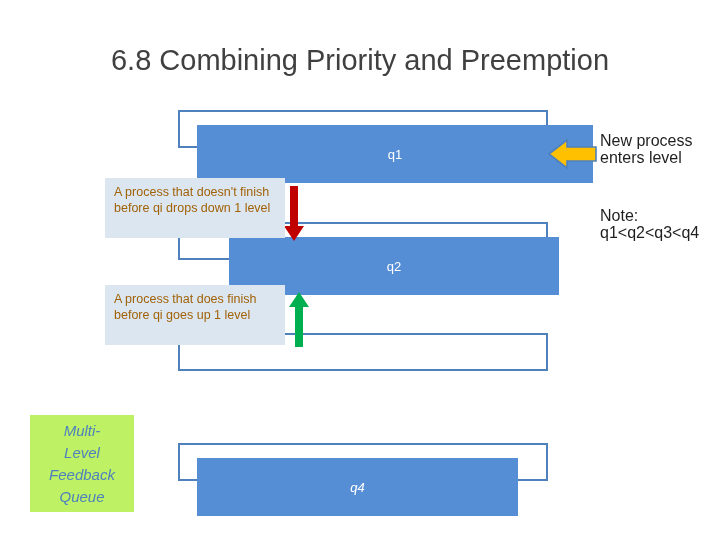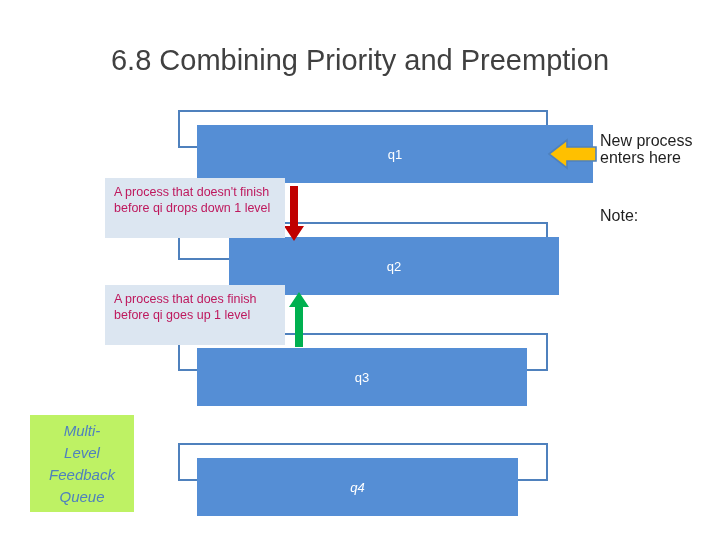--- a/index.html
+++ b/index.html
@@ -59,21 +59,21 @@
   .queue-label {
     color: #ffffff;
     font-size: 13px;
     font-family: "Liberation Sans", sans-serif;
   }
 
   
   .callout {
     position: absolute;
     background: #dce6f1;
-    color: #be185d;
+    color: #a16207;
     font-size: 12.5px;
     line-height: 16px;
     padding: 6px 8px 6px 9px;
     box-sizing: border-box;
   }
 
   
   .side-text {
     position: absolute;
     font-size: 16px;
@@ -114,23 +114,20 @@
   <div class="queue-bar" style="left:197px; top:125px; width:396px; height:58px;">
     <span class="queue-label">q1</span>
   </div>
 
   <div class="queue-outline" style="left:178px; top:222px; width:370px; height:38px;"></div>
   <div class="queue-bar" style="left:197px; top:237px; width:330px; height:58px;margin-left:32px;">
     <span class="queue-label">q2</span>
   </div>
 
   <div class="queue-outline" style="left:178px; top:333px; width:370px; height:38px;"></div>
-  <div class="queue-bar" style="left:197px; top:348px; width:330px; height:58px;">
-    <span class="queue-label">q3</span>
-  </div>
 
   <div class="queue-outline" style="left:178px; top:443px; width:370px; height:38px;"></div>
   <div class="queue-bar" style="left:197px; top:458px; width:321px; height:58px;font-style:italic;">
     <span class="queue-label">q4</span>
   </div>
 
   <svg class="arrow-svg" style="left:549px; top:137px;" width="48" height="34" viewBox="0 0 48 34">
     <polygon points="0,17 18,3 18,10 47,10 47,24 18,24 18,31" fill="#ffc000" stroke="#4f81bd" stroke-width="1.6" stroke-linejoin="miter"></polygon>
   </svg>
 
@@ -145,25 +142,26 @@
   <div class="callout" style="left:105px; top:178px; width:180px; height:60px;">
     <span>A process that doesn't finish before qi drops down 1 level</span>
   </div>
 
   <div class="callout" style="left:105px; top:285px; width:180px; height:60px;">
     <span>A process that does finish before qi goes up 1 level</span>
   </div>
 
   <div class="side-text" style="left:600px; top:132px; width:110px;">
     <div>New process</div>
-    <div>enters here</div>
+    <div>enters level</div>
   </div>
 
   <div class="side-text" style="left:600px; top:207px; width:115px;">
     <div>Note:</div>
+    <div>q1&lt;q2&lt;q3&lt;q4</div>
   </div>
 
   <div class="mlfq-box" style="left:30px; top:415px; width:104px; height:97px;">
     <div>Multi-</div>
     <div>Level</div>
     <div>Feedback</div>
     <div>Queue</div>
   </div>
 
 </div>

